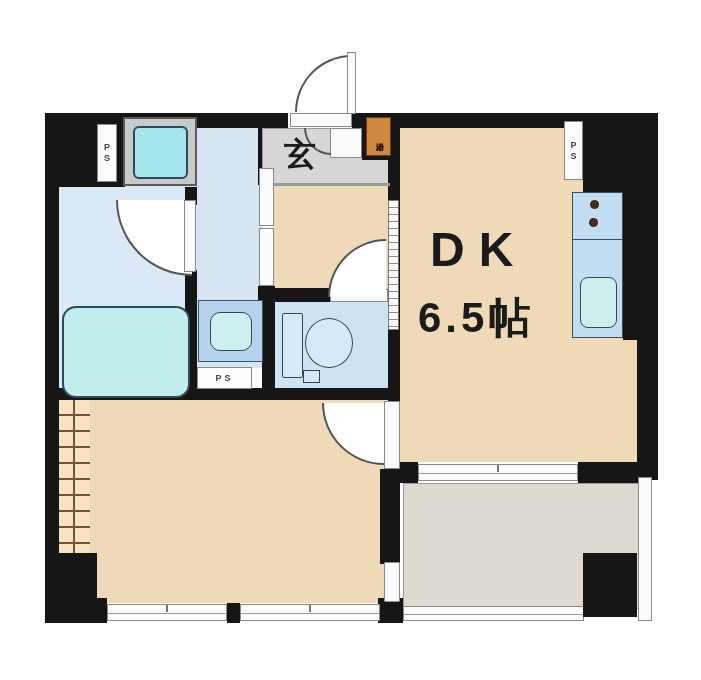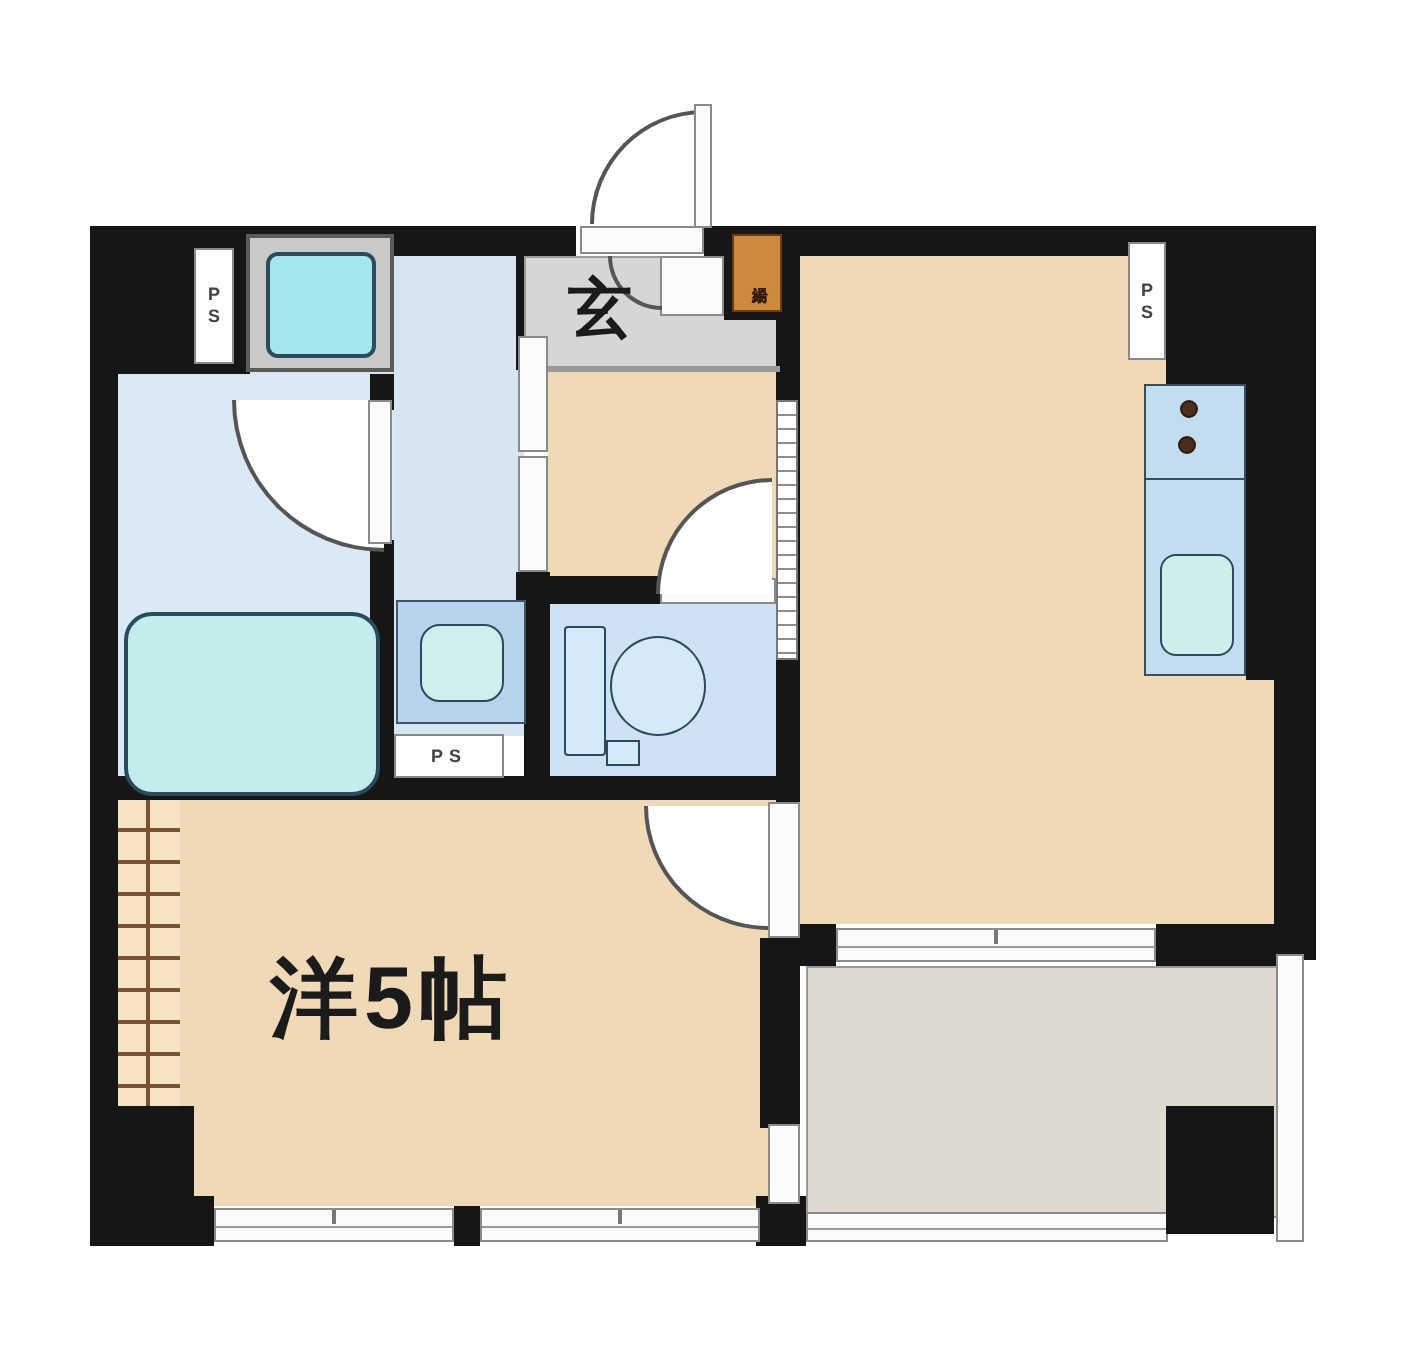--- a/index.html
+++ b/index.html
@@ -154,15 +154,16 @@
   <div class="abs fix burner" style="left:590px;top:200px;"></div>
   <div class="abs fix burner" style="left:589px;top:218px;"></div>
   <div class="abs fix sink" style="left:580px;top:277px;width:37px;height:51px;"></div>
 
   <div class="abs psbox vert" style="left:97px;top:124px;width:20px;height:58px;">PS</div>
   <div class="abs psbox vert" style="left:564px;top:121px;width:19px;height:59px;">PS</div>
   <div class="abs psbox" style="left:197px;top:367px;width:55px;height:22px;letter-spacing:3px;">PS</div>
   <div class="abs heater" style="left:366px;top:117px;width:25px;height:39px;">給湯</div>
 
   <div class="abs lbl" style="left:284px;top:133px;font-size:32px;">玄</div>
-  <div class="abs lbl" style="left:135px;top:470px;font-size:44px;letter-spacing:3px;">洋5帖</div>
+  <div class="abs lbl" style="left:430px;top:222px;font-size:48px;letter-spacing:14px;">DK</div>
+  <div class="abs lbl" style="left:418px;top:290px;font-size:42px;letter-spacing:4px;">6.5帖</div>
 
 </div>
 
 </body></html>

